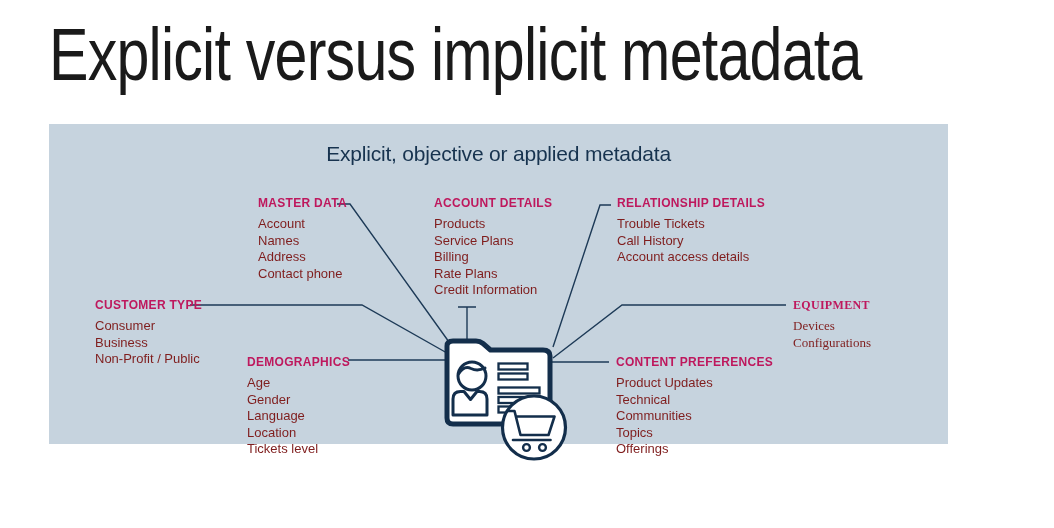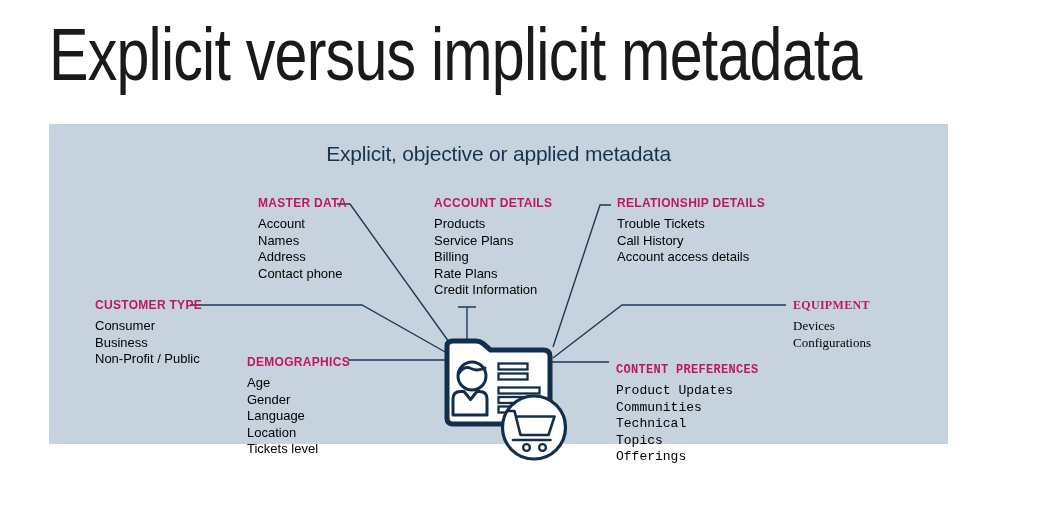--- a/index.html
+++ b/index.html
@@ -23,21 +23,21 @@
     font-size:21px; color:#17334f; letter-spacing:-0.2px; white-space:nowrap;
   }
   .connectors { position:absolute; left:0; top:0; width:899px; height:364px; }
   .group { position:absolute; }
   .group h3 {
     margin:0; font-size:12px; font-weight:bold; color:#be185d;
     letter-spacing:0.3px; white-space:nowrap; line-height:13px;
   }
   .group ul { list-style:none; margin:6px 0 0 0; padding:0; }
   .group li {
-    font-size:13px; line-height:16.5px; color:#000000; white-space:nowrap;
+    font-size:13px; line-height:16.5px; color:#7f1d1d; white-space:nowrap;
   }
   svg .ln { stroke:#1d3a57; stroke-width:1.4; fill:none; }
   svg .ic-fill { fill:#ffffff; stroke:#132e4b; }
 </style>
 </head>
 <body>
 
 <div class="page-title">Explicit versus implicit metadata</div>
 
 <div class="panel">
@@ -134,24 +134,24 @@
   </div>
 
   <div class="group" style="left:744px; top:175px;font-family:Liberation Serif, serif;">
     <h3>EQUIPMENT</h3>
     <ul>
       <li>Devices</li>
       <li>Configurations</li>
     </ul>
   </div>
 
-  <div class="group" style="left:567px; top:240px;font-family:Liberation Mono, monospace;">
+  <div class="group" style="left:567px; top:232px;">
     <h3>CONTENT PREFERENCES</h3>
     <ul>
       <li>Product Updates</li>
+      <li>Technical</li>
       <li>Communities</li>
-      <li>Technical</li>
       <li>Topics</li>
       <li>Offerings</li>
     </ul>
   </div>
 
 </div>
 
 </body></html>

